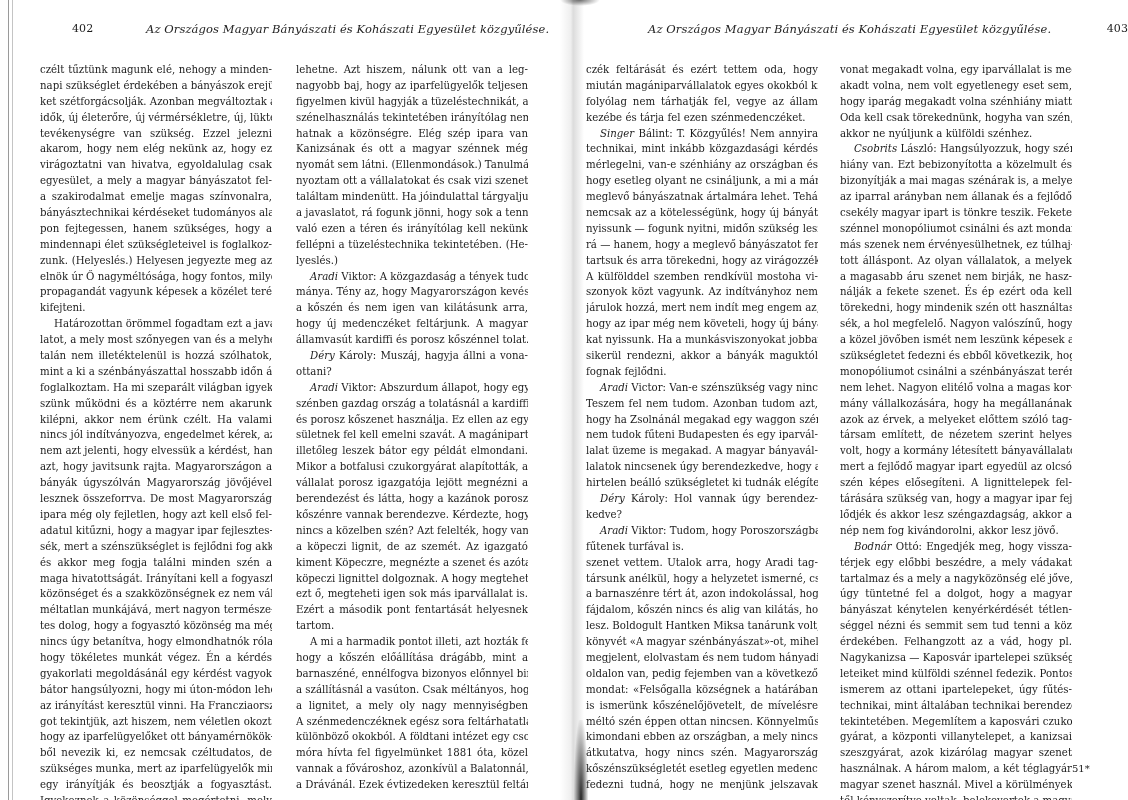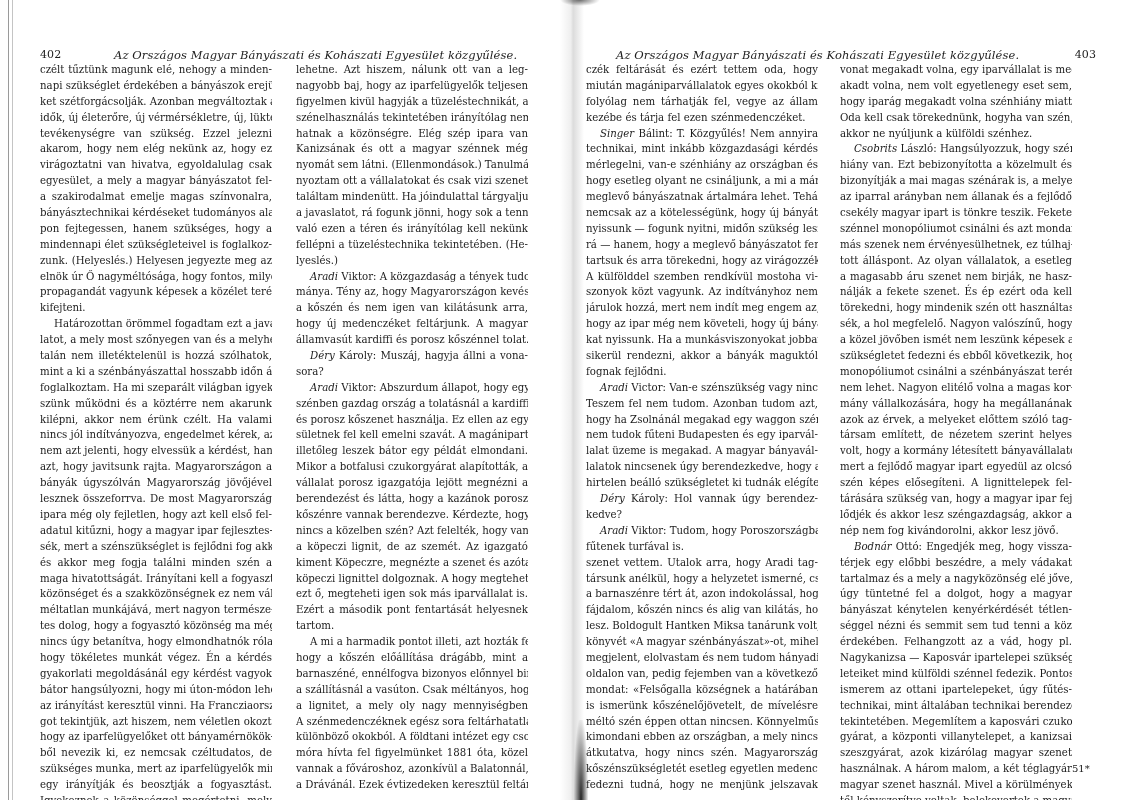--- a/index.html
+++ b/index.html
@@ -26,22 +26,22 @@
   .spine-dark {
     position: absolute; left: 574px; top: 720px; width: 14px; height: 80px;
     background: radial-gradient(ellipse at 50% 100%, rgba(0,0,0,0.85) 0%, rgba(0,0,0,0.35) 45%, rgba(0,0,0,0) 75%);
   }
   .spine-top {
     position: absolute; left: 560px; top: 0; width: 40px; height: 6px;
     background: radial-gradient(ellipse at 50% 0%, rgba(0,0,0,0.55) 0%, rgba(0,0,0,0) 70%);
   }
 
   .running-head {
-    position: absolute; top: 48px; height: 16px;
-    font-size: 11.5px; font-style: italic; white-space: nowrap; letter-spacing: 0.1px;
+    position: absolute; top: 22px; height: 16px;
+    font-size: 11.5px; font-style: italic; white-space: nowrap; letter-spacing: 0.1px; margin-left: 32px;
   }
   .page-left .running-head { left: 40px; width: 500px; }
   .page-right .running-head { left: 36px; width: 496px; }
   .pnum { position: absolute; top: 0; font-style: normal; font-size: 11px; }
   .page-left .pnum { left: 0; }
   .page-right .pnum { right: 0; }
   .page-left .rh-title { position: absolute; left: 74px; }
   .page-right .rh-title { position: absolute; left: 16px; }
 
   .column {
@@ -143,21 +143,21 @@
         <span class="line"><span>a javaslatot, rá fogunk jönni, hogy sok a tenni</span></span>
         <span class="line"><span>való ezen a téren és irányítólag kell nekünk</span></span>
         <span class="line"><span>fellépni a tüzeléstechnika tekintetében. (He-</span></span>
         <span class="line last"><span>lyeslés.)</span></span>
         <span class="line indent"><span class="speaker">Aradi</span><span> Viktor: A közgazdaság a tények tudo-</span></span>
         <span class="line"><span>mánya. Tény az, hogy Magyarországon kevés</span></span>
         <span class="line"><span>a kőszén és nem igen van kilátásunk arra,</span></span>
         <span class="line"><span>hogy új medenczéket feltárjunk. A magyar</span></span>
         <span class="line"><span>államvasút kardiffi és porosz kőszénnel tolat.</span></span>
         <span class="line indent"><span class="speaker">Déry</span><span> Károly: Muszáj, hagyja állni a vona-</span></span>
-        <span class="line last"><span>sora?</span></span>
+        <span class="line last"><span>ottani?</span></span>
         <span class="line indent"><span class="speaker">Aradi</span><span> Viktor: Abszurdum állapot, hogy egy</span></span>
         <span class="line"><span>szénben gazdag ország a tolatásnál a kardiffi</span></span>
         <span class="line"><span>és porosz kőszenet használja. Ez ellen az egye-</span></span>
         <span class="line"><span>sületnek fel kell emelni szavát. A magánipart</span></span>
         <span class="line"><span>illetőleg leszek bátor egy példát elmondani.</span></span>
         <span class="line"><span>Mikor a botfalusi czukorgyárat alapították, a</span></span>
         <span class="line"><span>vállalat porosz igazgatója lejött megnézni a</span></span>
         <span class="line"><span>berendezést és látta, hogy a kazánok porosz</span></span>
         <span class="line"><span>kőszénre vannak berendezve. Kérdezte, hogy</span></span>
         <span class="line"><span>nincs a közelben szén? Azt felelték, hogy van,</span></span>
@@ -239,21 +239,21 @@
         <span class="line"><span>hogy iparág megakadt volna szénhiány miatt.</span></span>
         <span class="line"><span>Oda kell csak törekednünk, hogyha van szén,</span></span>
         <span class="line last"><span>akkor ne nyúljunk a külföldi szénhez.</span></span>
         <span class="line indent"><span class="speaker">Csobrits</span><span> László: Hangsúlyozzuk, hogy szén-</span></span>
         <span class="line"><span>hiány van. Ezt bebizonyította a közelmult és</span></span>
         <span class="line"><span>bizonyítják a mai magas szénárak is, a melyek</span></span>
         <span class="line"><span>az iparral arányban nem állanak és a fejlődő</span></span>
         <span class="line"><span>csekély magyar ipart is tönkre teszik. Fekete-</span></span>
         <span class="line"><span>szénnel monopóliumot csinálni és azt mondani,</span></span>
         <span class="line"><span>más szenek nem érvényesülhetnek, ez túlhaj-</span></span>
-        <span class="line"><span>tott álláspont. Az olyan vállalatok, a esetleg</span></span>
+        <span class="line"><span>tott álláspont. Az olyan vállalatok, a melyek</span></span>
         <span class="line"><span>a magasabb áru szenet nem birják, ne hasz-</span></span>
         <span class="line"><span>nálják a fekete szenet. És ép ezért oda kell</span></span>
         <span class="line"><span>törekedni, hogy mindenik szén ott használtas-</span></span>
         <span class="line"><span>sék, a hol megfelelő. Nagyon valószínű, hogy</span></span>
         <span class="line"><span>a közel jövőben ismét nem leszünk képesek a</span></span>
         <span class="line"><span>szükségletet fedezni és ebből következik, hogy</span></span>
         <span class="line"><span>monopóliumot csinálni a szénbányászat terén</span></span>
         <span class="line"><span>nem lehet. Nagyon elitélő volna a magas kor-</span></span>
         <span class="line"><span>mány vállalkozására, hogy ha megállanának</span></span>
         <span class="line"><span>azok az érvek, a melyeket előttem szóló tag-</span></span>

